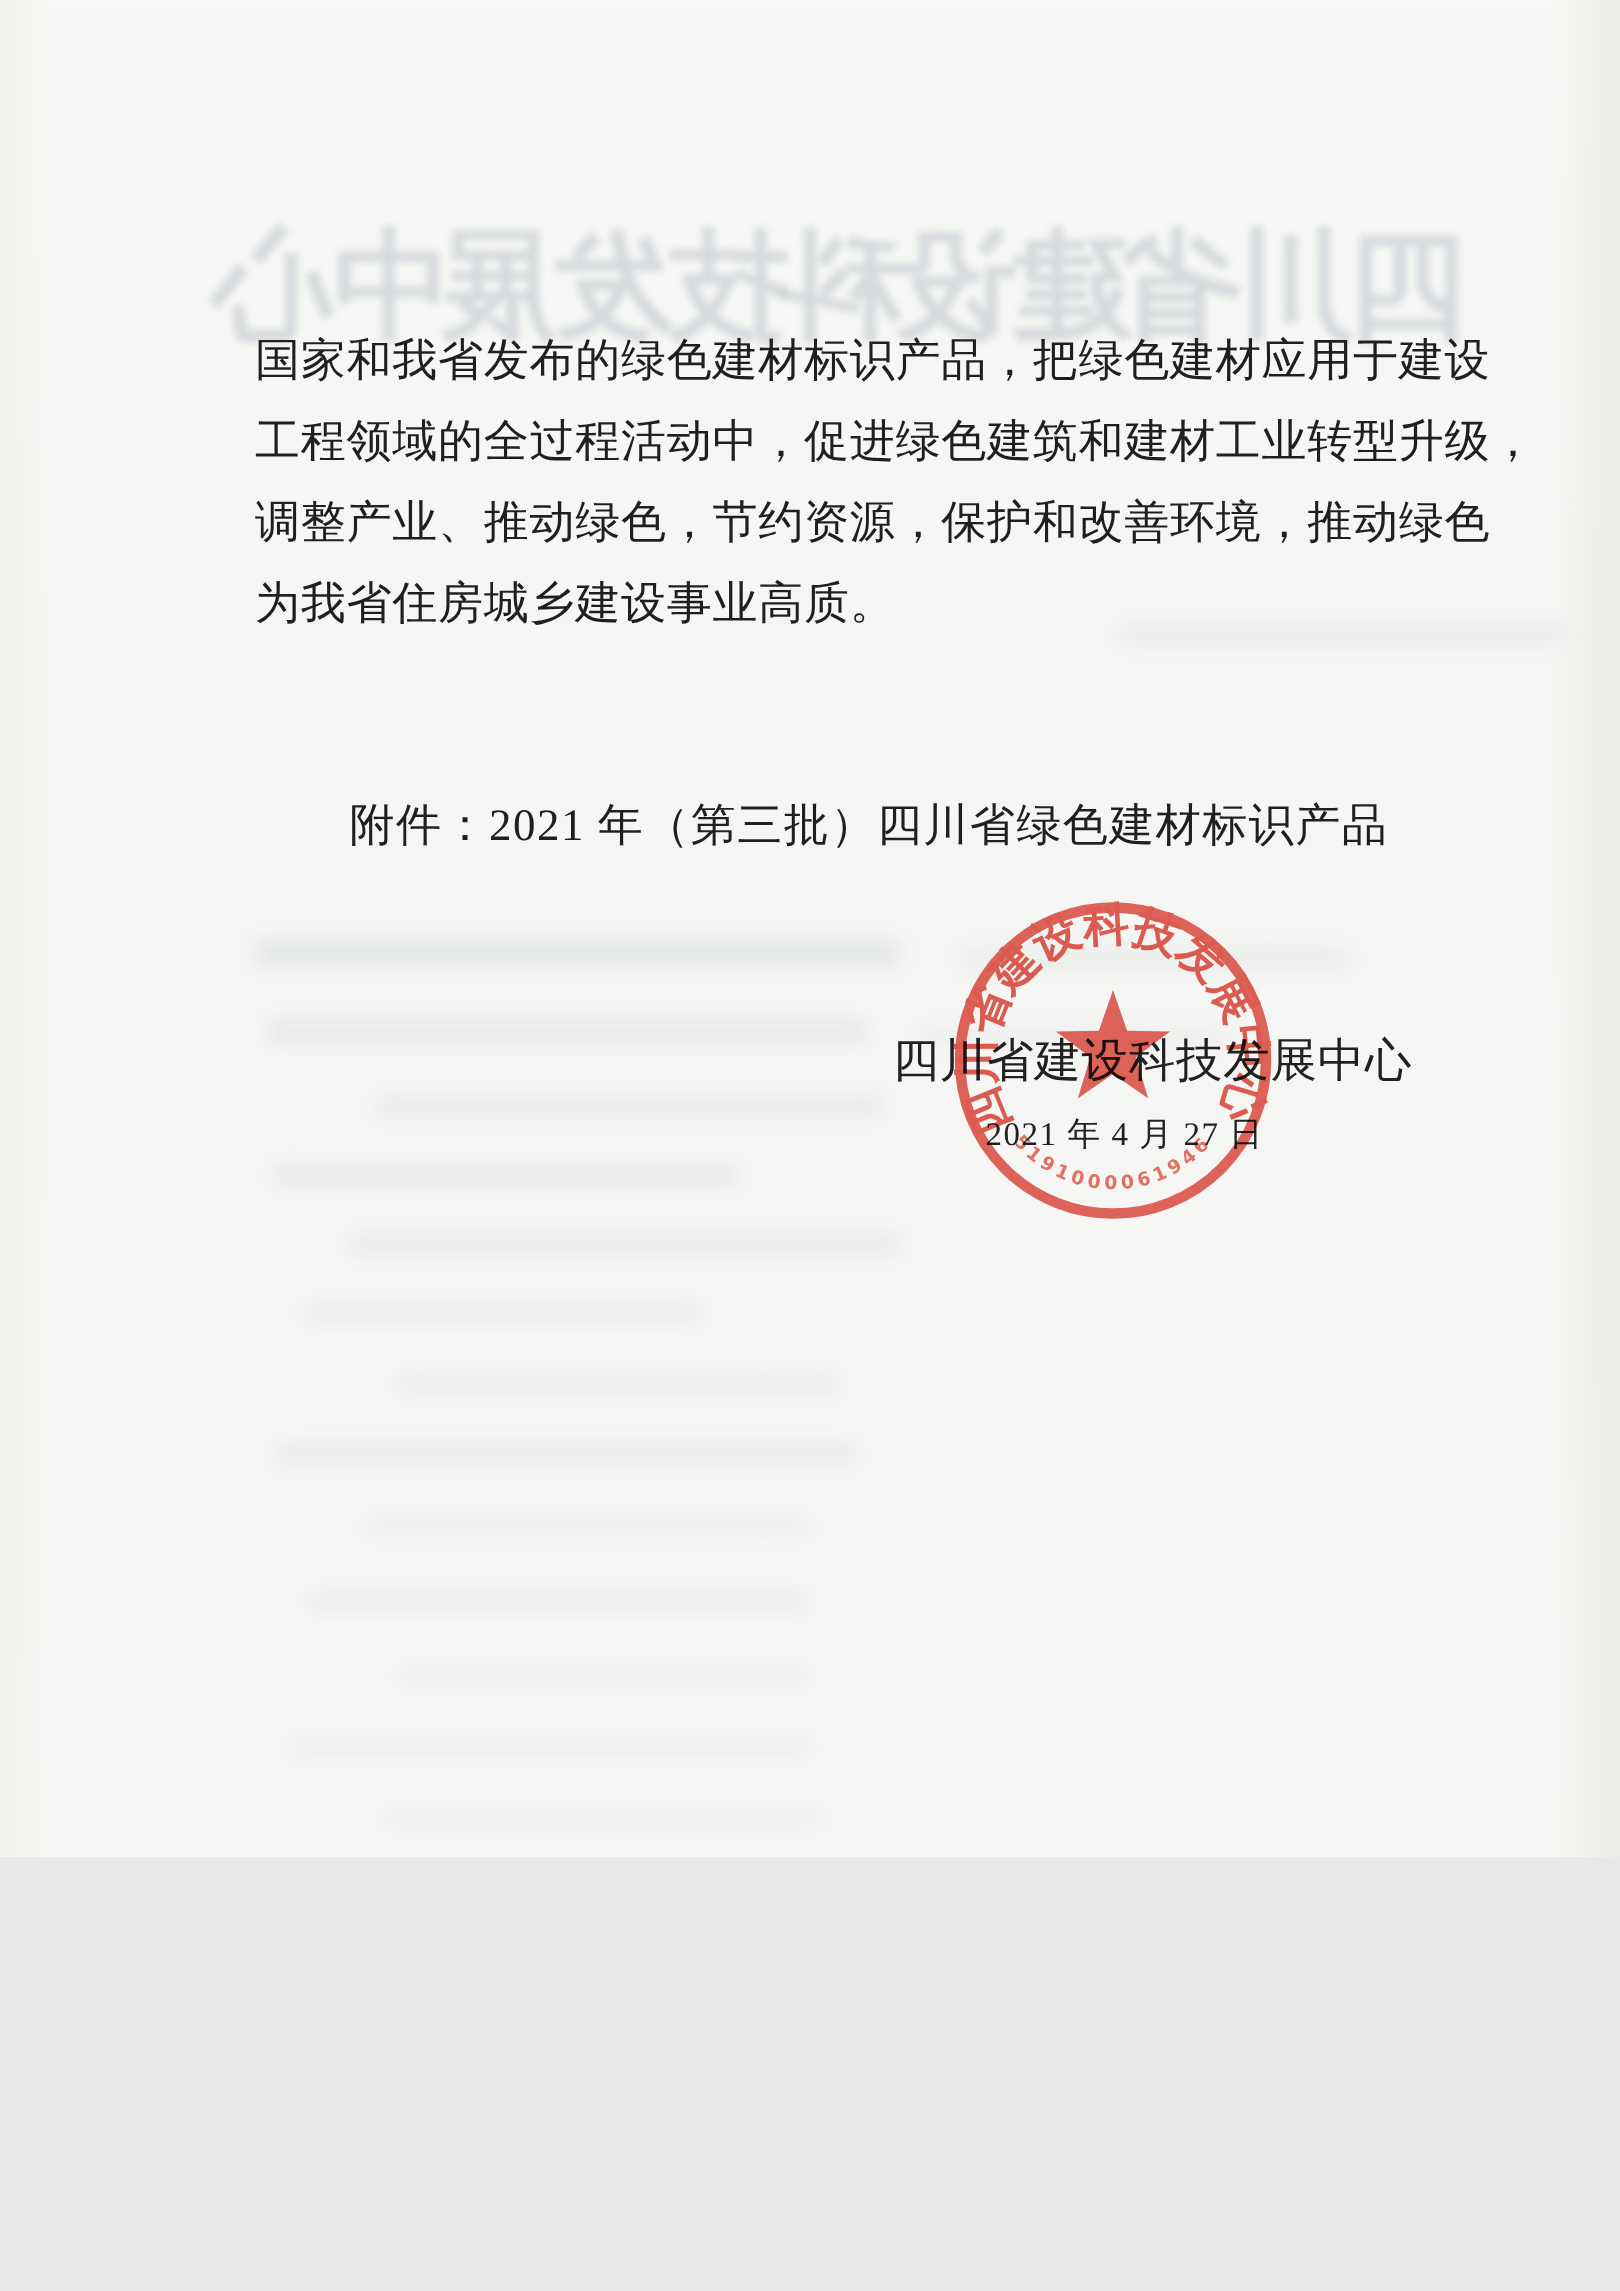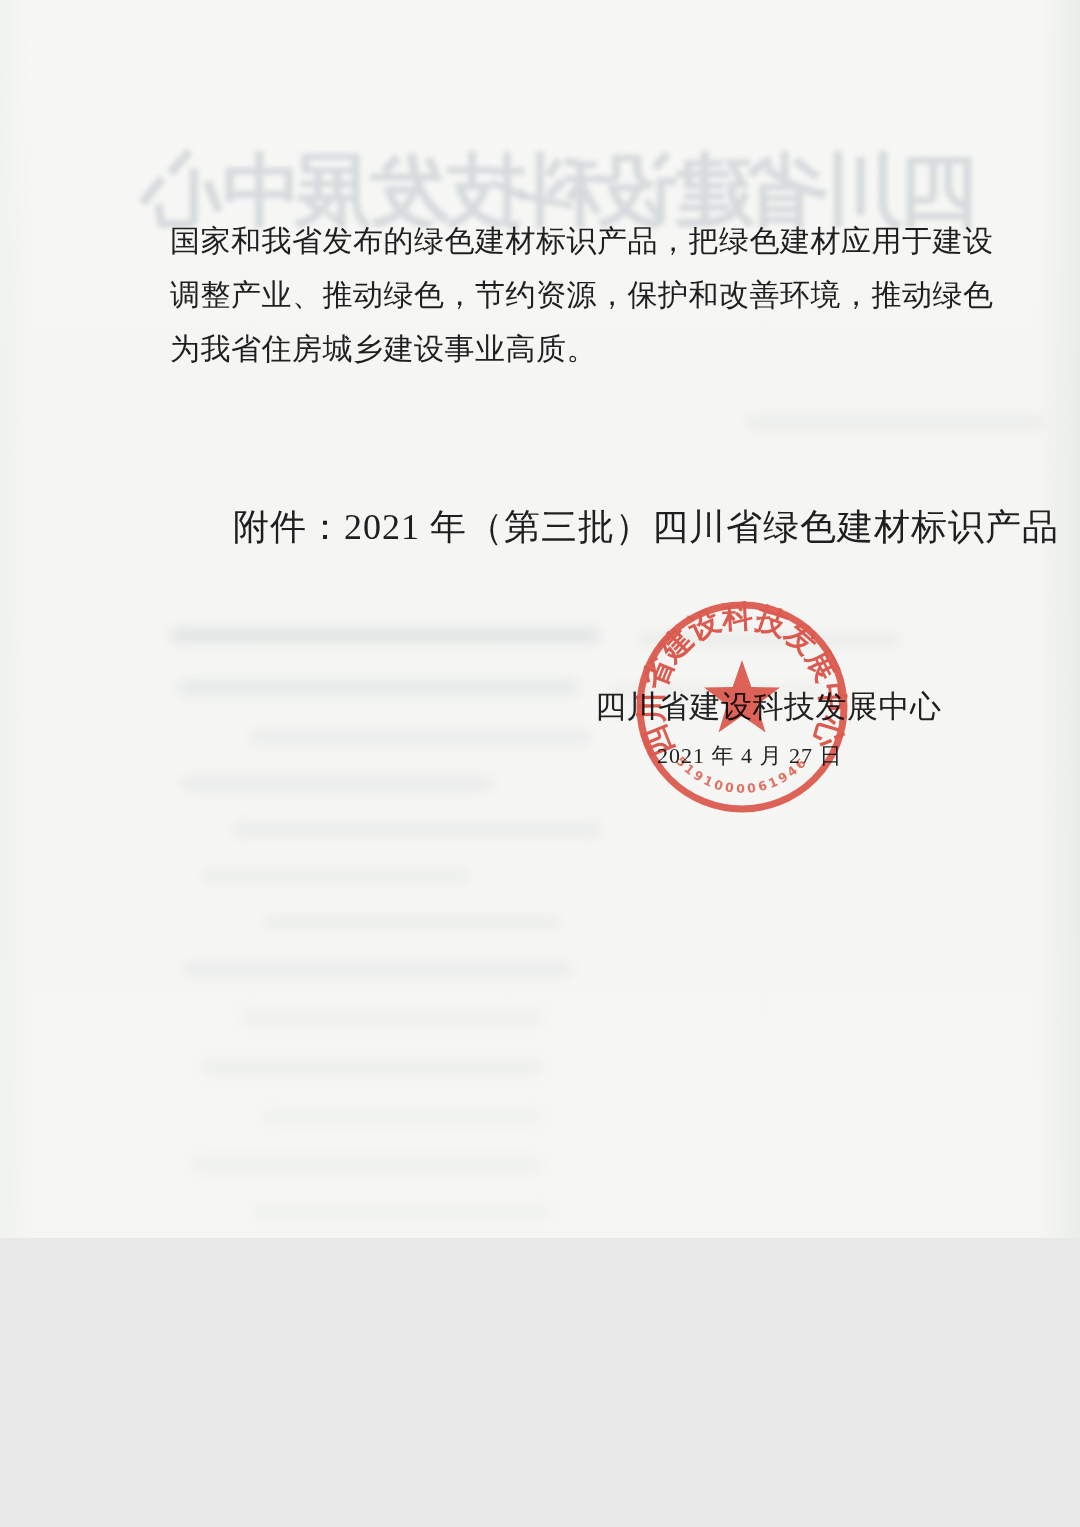--- a/index.html
+++ b/index.html
@@ -28,22 +28,22 @@
     background:rgba(150,162,172,.16);
     filter:blur(6px);
   }
   .para{
     position:absolute;left:170px;top:214px;width:800px;
     font-size:30px;line-height:54px;letter-spacing:.5px;
     color:#1f1f1f;
   }
   .para .line{white-space:nowrap;height:54px;}
   .attachment{
-    position:absolute;left:233px;top:503px;
-    font-size:36px;letter-spacing:1px;white-space:nowrap;color:#1f1f1f;
+    position:absolute;left:233px;top:530px;
+    font-size:30px;letter-spacing:1px;white-space:nowrap;color:#1f1f1f;
   }
   .sig-org{
     position:absolute;left:595px;top:686px;
     font-size:31px;letter-spacing:.5px;white-space:nowrap;color:#222;
     z-index:3;mix-blend-mode:multiply;
   }
   .sig-date{
     position:absolute;left:657px;top:741px;
     font-size:22px;letter-spacing:1px;white-space:nowrap;color:#222;
     z-index:3;mix-blend-mode:multiply;
@@ -88,20 +88,21 @@
     <div class="smudge" style="top: 730px; left: 250px; width: 340px; opacity: 0.75; background: rgba(150, 162, 172, 0.15);"></div>
     <div class="smudge" style="top: 684px; left: 610px; width: 210px; opacity: 0.6; background: rgba(150, 162, 172, 0.12);"></div>
     <div class="smudge" style="top: 680px; left: 178px; width: 400px; opacity: 0.9; background: rgba(150, 162, 172, 0.18);"></div>
     <div class="smudge" style="top: 632px; left: 640px; width: 260px; opacity: 0.7; background: rgba(150, 162, 172, 0.14);"></div>
     <div class="smudge" style="top: 628px; left: 170px; width: 430px; opacity: 1; background: rgba(150, 162, 172, 0.2);"></div>
 
   <div class="ghost-top">四川省建设科技发展中心</div>
 
   <div class="para">
     <div class="line">国家和我省发布的绿色建材标识产品，把绿色建材应用于建设</div>
+    <div class="line">工程领域的全过程活动中，促进绿色建筑和建材工业转型升级，</div>
     <div class="line">调整产业、推动绿色，节约资源，保护和改善环境，推动绿色</div>
     <div class="line">为我省住房城乡建设事业高质。</div>
   </div>
 
   <div class="attachment">附件：2021 年（第三批）四川省绿色建材标识产品</div>
 
   <svg class="seal" viewBox="0 0 218 230">
     <defs>
       <path id="sealArc" d="M 41.9,154.6 A 80,80 0 1 1 176.1,154.6" fill="none"></path>
       <path id="sealCodeArc" d="M 32.4,150 A 86,86 0 0 0 185.6,150" fill="none"></path>

